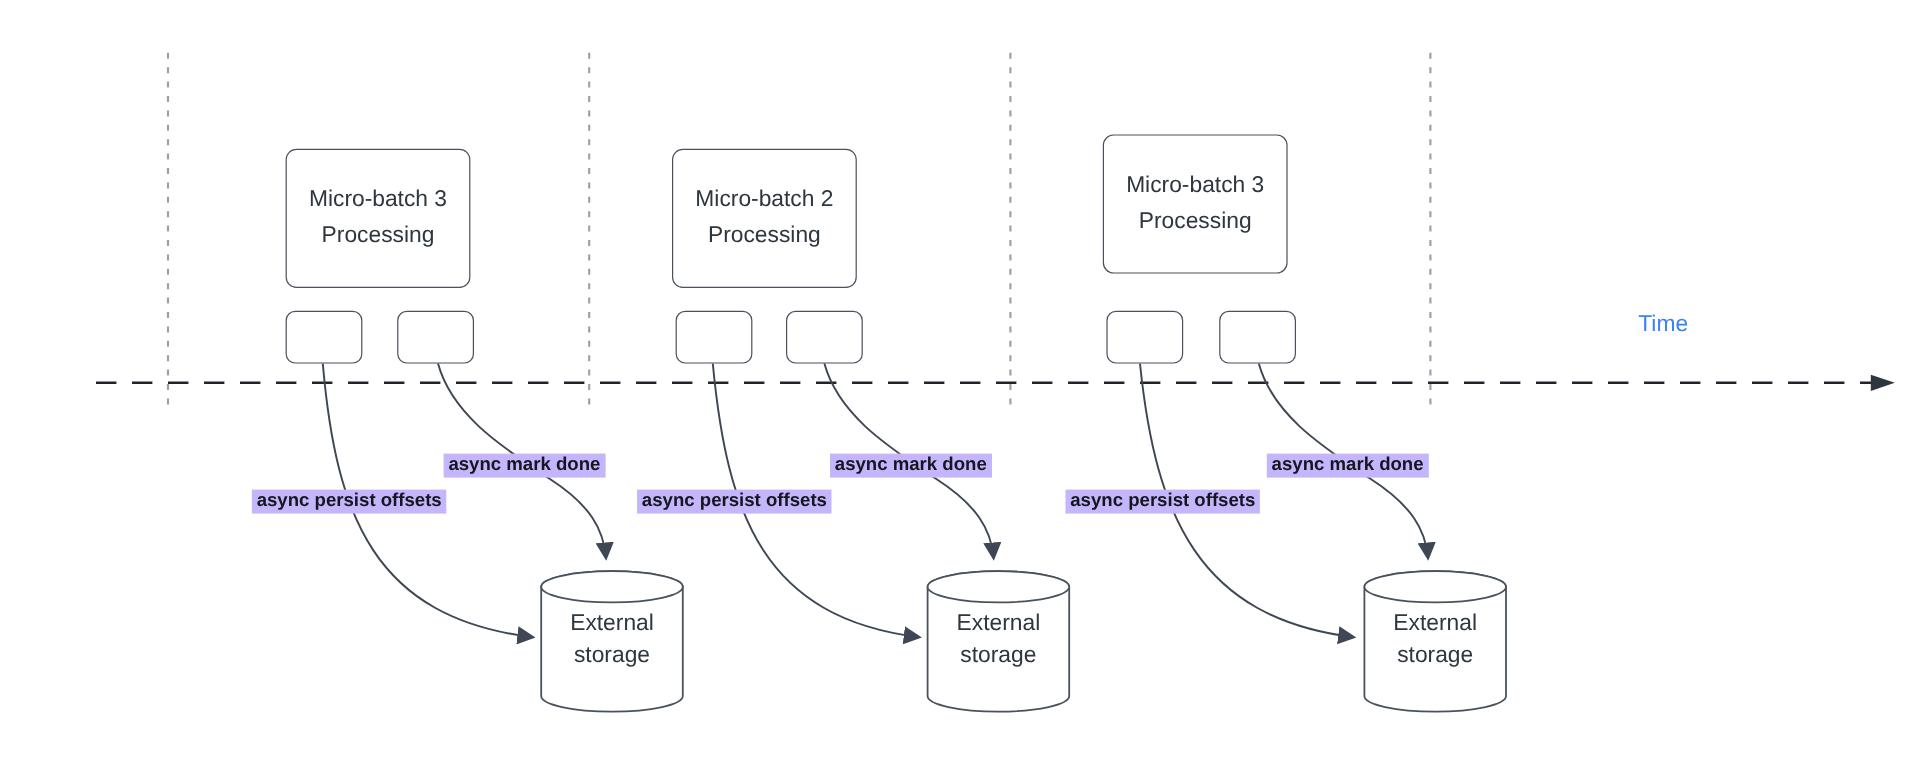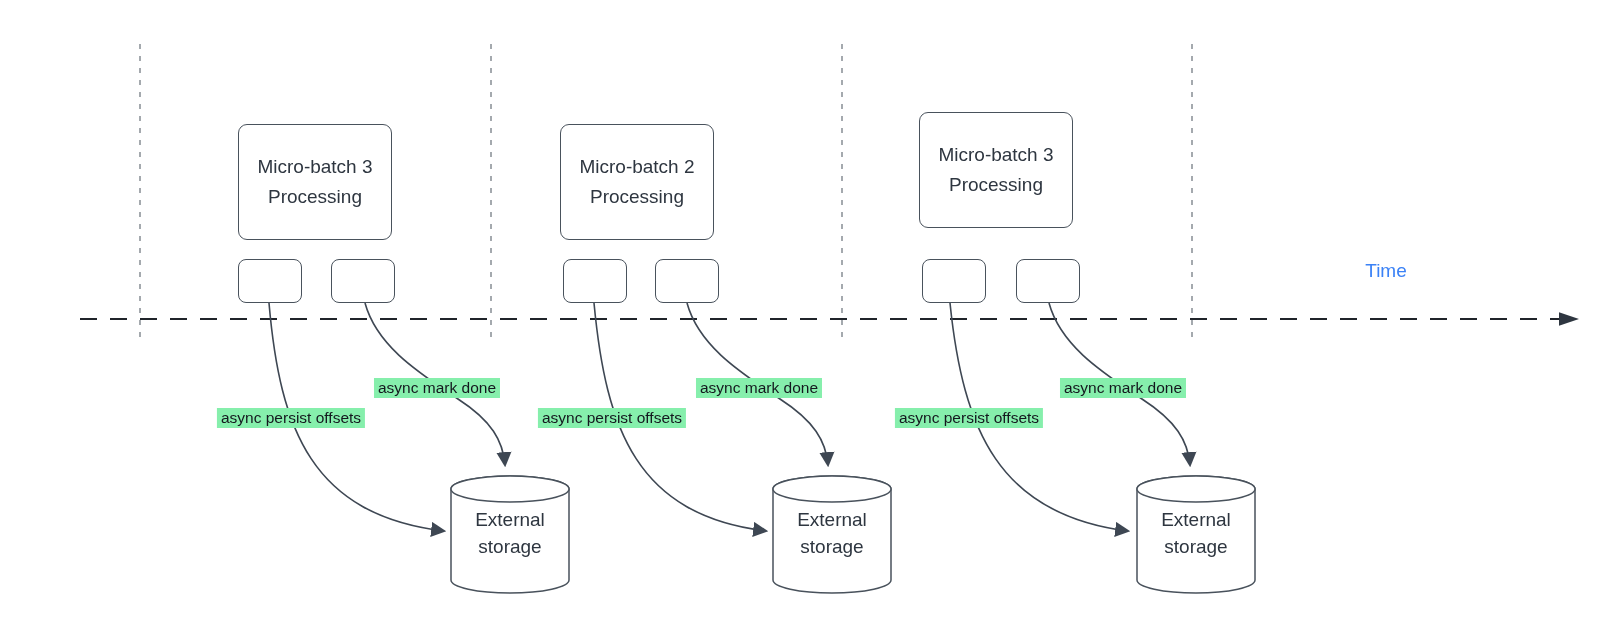--- a/index.html
+++ b/index.html
@@ -19,22 +19,22 @@
   .proc-box span { white-space:pre-line; }
 
   .mini-box {
     position:absolute; width:64px; height:44px;
     border:1.5px solid #49525c; border-radius:8px; background:#ffffff;
     box-sizing:border-box;
   }
 
   .edge-label {
     position:absolute; transform:translate(-50%,-50%);
-    background:#86efac; padding:1px 4px;
-    font-weight:normal; font-size:15.5px; color:#14181e; white-space:nowrap;
+    background:#c4b5fd; padding:1px 4px;
+    font-weight:bold; font-size:15.5px; color:#14181e; white-space:nowrap;
   }
 
   .storage-label {
     position:absolute; width:118px; height:58px;
     display:flex; justify-content:center;
     text-align:center; font-size:19px; line-height:27px; color:#2e3640;
   }
   .storage-label span { white-space:pre-line; }
 
   .time-label {

